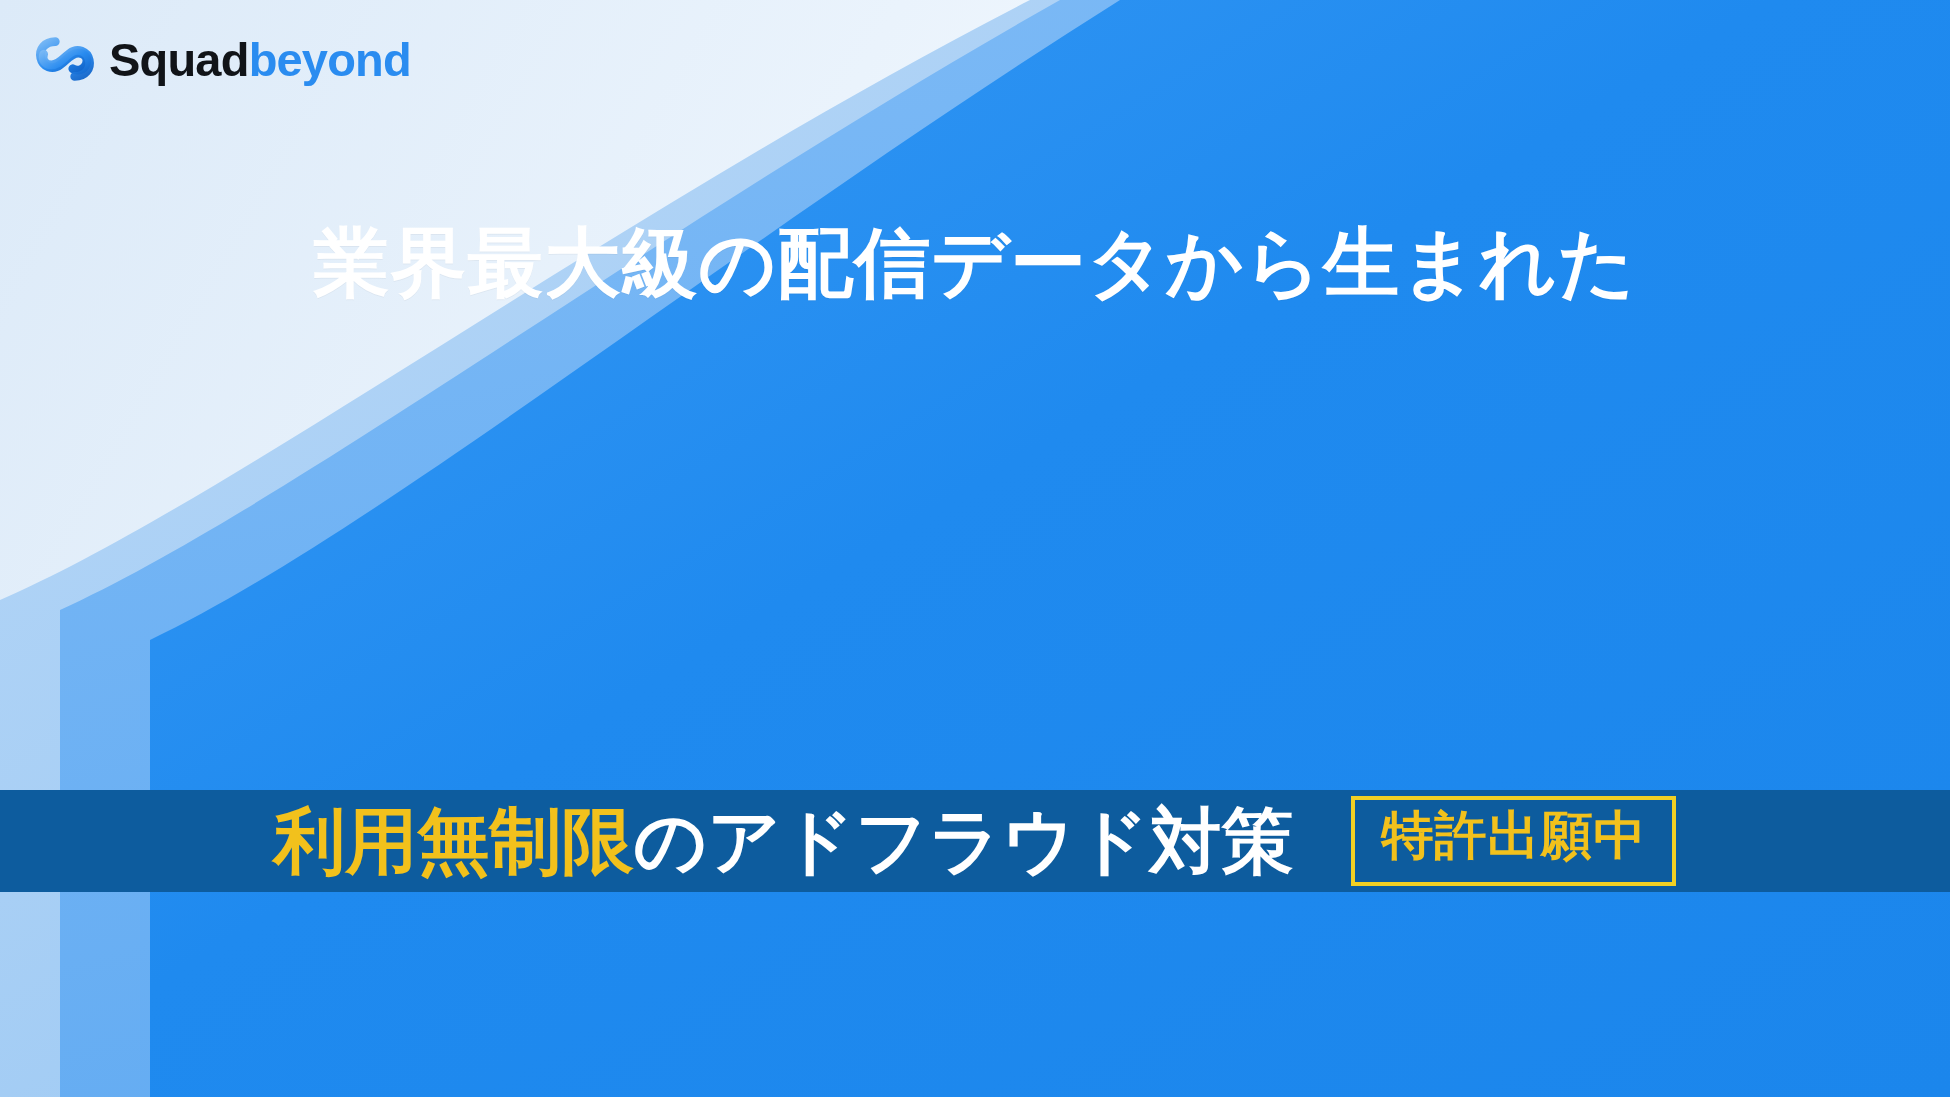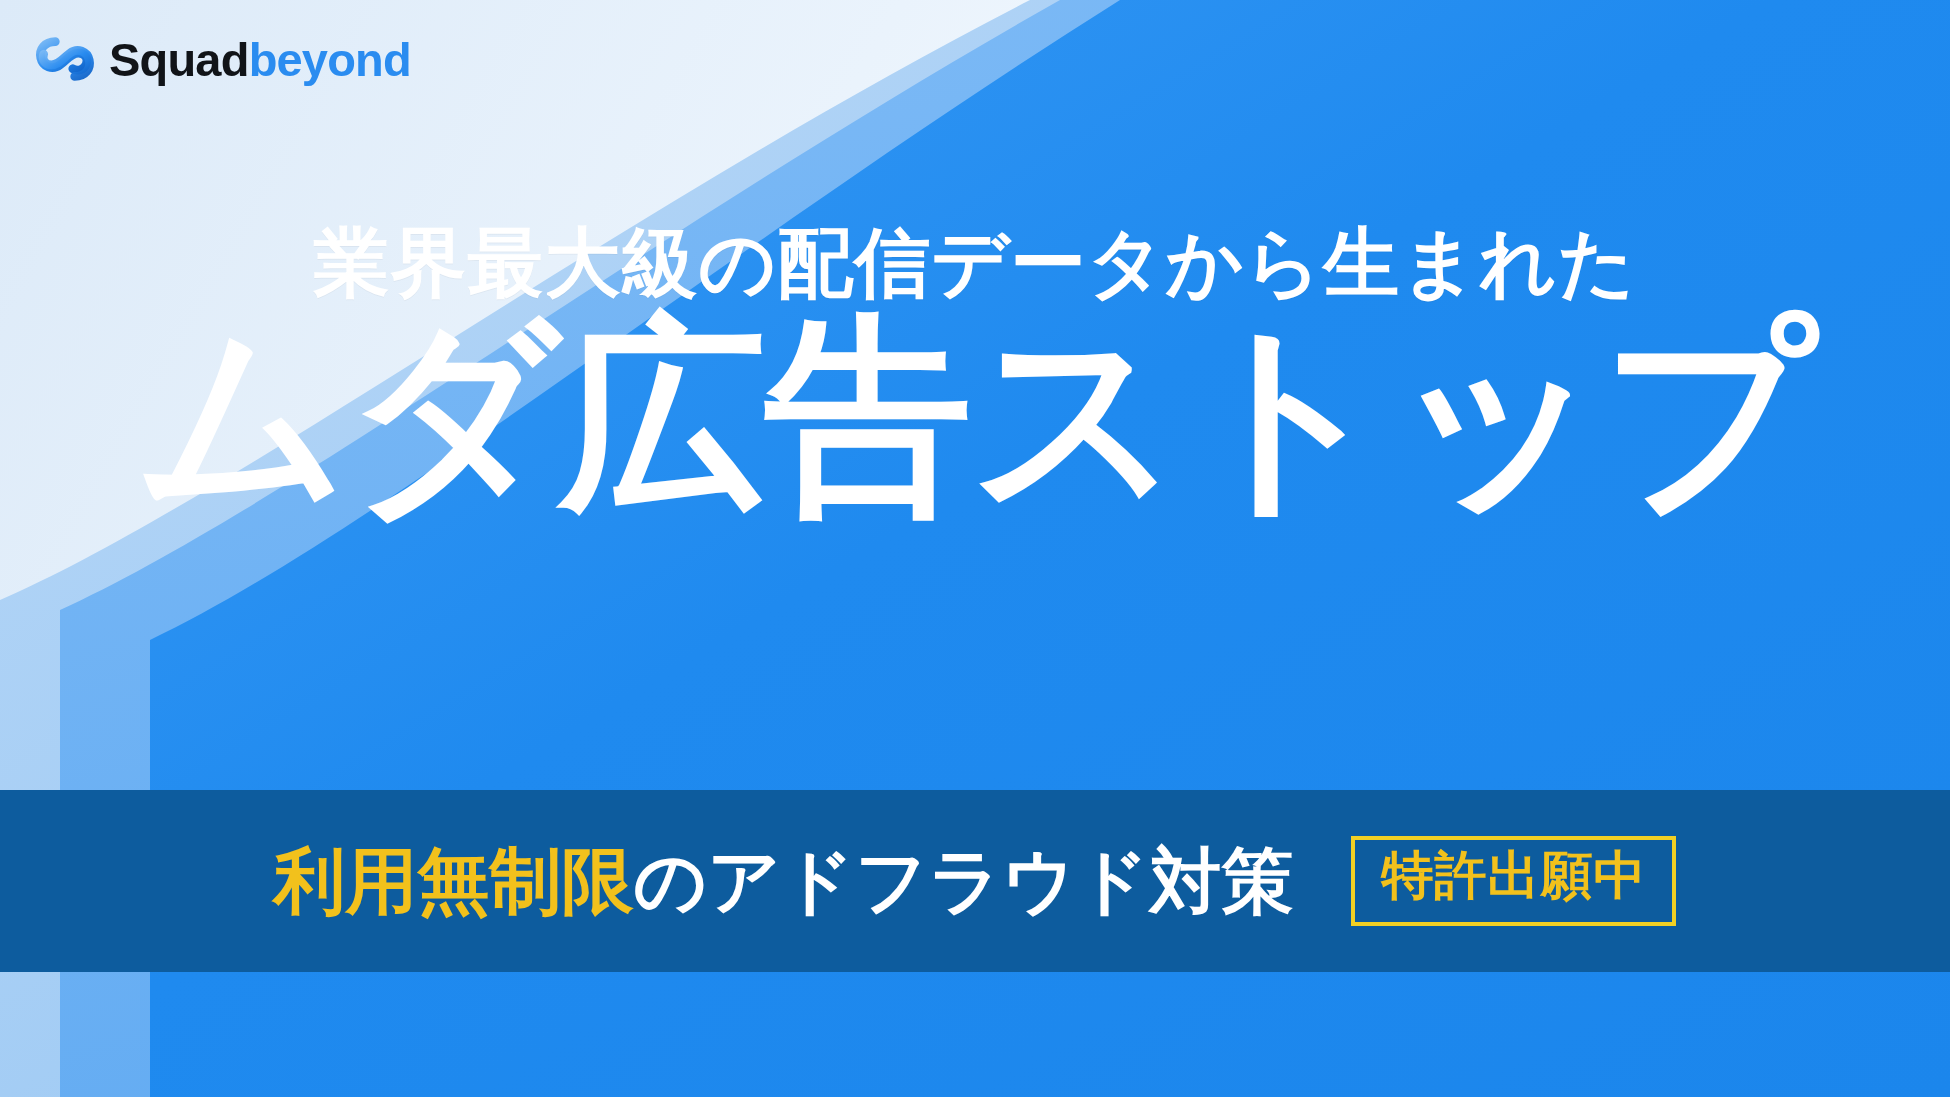--- a/index.html
+++ b/index.html
@@ -67,21 +67,21 @@
     margin-top: 6px;
     white-space: nowrap;
   }
 
   
   .banner {
     position: absolute;
     left: 0;
     right: 0;
     top: 790px;
-    height: 182px;
+    height: 102px;
     background: #0d5c9e;
     z-index: 18;
     display: flex;
     align-items: center;
     justify-content: center;
     gap: 58px;
   }
   .banner-text {
     font-size: 72px;
     font-weight: 800;
@@ -155,21 +155,20 @@
       <path d="M42 50 C53 50 59 42 57 33 C55 24 45 20 37 26
                C30 31 26 38 18 38 C11 38 8 32 10 27" fill="none" stroke="url(#lgMark)" stroke-width="9" stroke-linecap="round" stroke-linejoin="round" opacity="0.95"></path>
     </svg>
     <div class="logo-word">
       <span class="w1">Squad</span><span class="w2">beyond</span>
     </div>
   </div>
 
   <div class="headline-wrap">
     <div class="headline-sub">業界最大級の配信データから生まれた</div>
-    <div class="headline-main">ムダ広告ストップ</div>
   </div>
 
   <div class="banner">
     <div class="banner-text">
       <span class="hl">利用無制限</span><span class="wt">のアドフラウド対策</span>
     </div>
     <div class="badge">
       <span class="badge-label">特許出願中</span>
     </div>
   </div>

